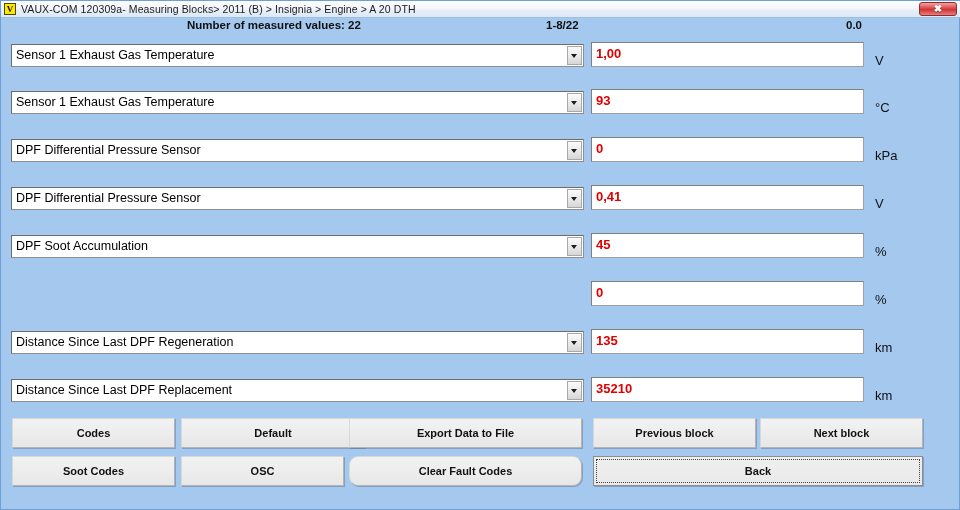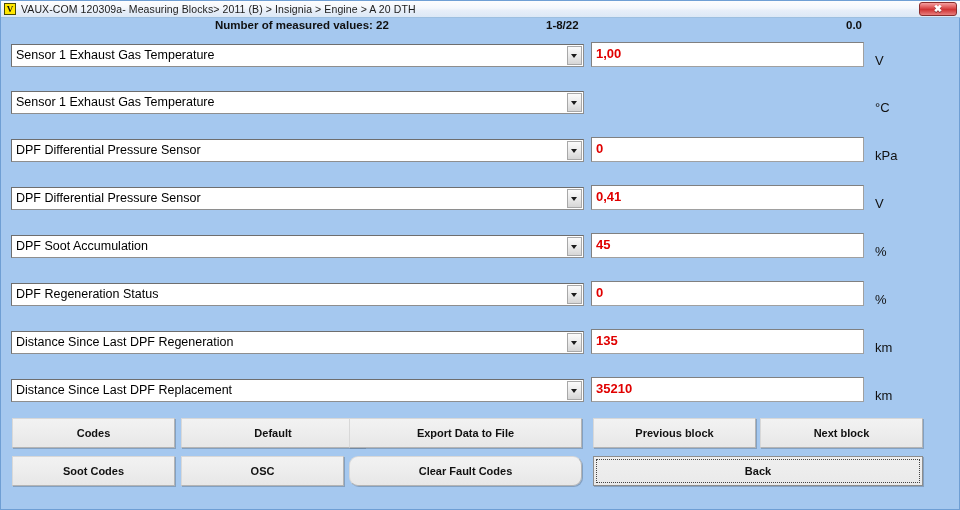--- a/index.html
+++ b/index.html
@@ -85,21 +85,21 @@
     height: 14px;
   }
   .header span {
     position: absolute;
     top: 1px;
     font-size: 11.5px;
     font-weight: bold;
     color: #101010;
     white-space: nowrap;
   }
-  .hdr-count  { left: 186px; margin-left: 28px; }
+  .hdr-count  { left: 186px; }
   .hdr-range  { left: 545px; }
   .hdr-value  { left: 845px; }
 
   
   .rows {
     position: absolute;
     left: 0; top: 31px;
     width: 960px;
   }
   .row {
@@ -246,20 +246,23 @@
         <span class="val">1,00</span>
       </div>
       <span class="unit">V</span>
     </div>
 
     <div class="row" style="top:47px">
       <div class="combo">
         <span class="label">Sensor 1 Exhaust Gas Temperature</span>
         <span class="arrow-box"></span>
       </div>
+      <div class="valuebox">
+        <span class="val">93</span>
+      </div>
       <span class="unit">°C</span>
     </div>
 
     <div class="row" style="top:95px">
       <div class="combo">
         <span class="label">DPF Differential Pressure Sensor</span>
         <span class="arrow-box"></span>
       </div>
       <div class="valuebox">
         <span class="val">0</span>
@@ -283,24 +286,20 @@
         <span class="label">DPF Soot Accumulation</span>
         <span class="arrow-box"></span>
       </div>
       <div class="valuebox">
         <span class="val">45</span>
       </div>
       <span class="unit">%</span>
     </div>
 
     <div class="row" style="top:239px">
-      <div class="combo">
-        <span class="label">DPF Regeneration Status</span>
-        <span class="arrow-box"></span>
-      </div>
       <div class="valuebox">
         <span class="val">0</span>
       </div>
       <span class="unit">%</span>
     </div>
 
     <div class="row" style="top:287px">
       <div class="combo">
         <span class="label">Distance Since Last DPF Regeneration</span>
         <span class="arrow-box"></span>

